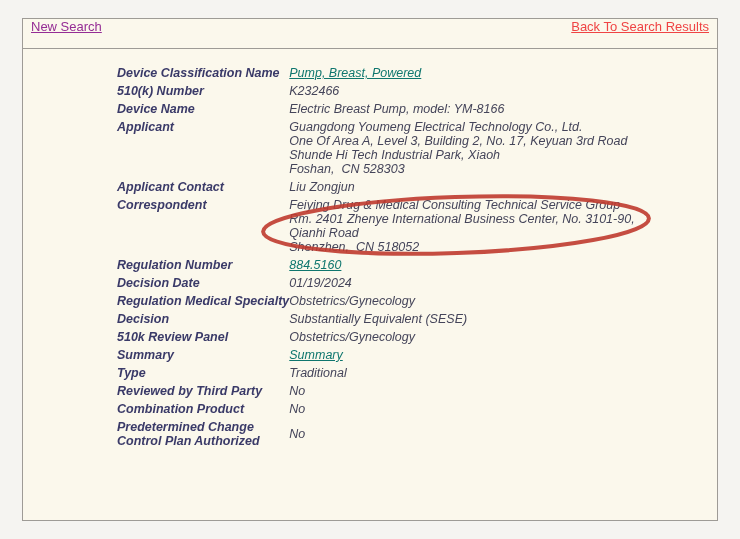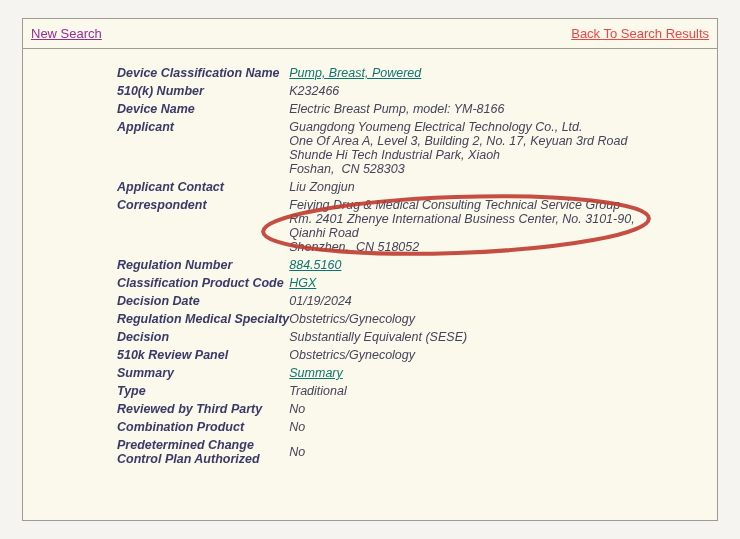--- a/index.html
+++ b/index.html
@@ -17,21 +17,21 @@
     left: 22px;
     top: 18px;
     width: 696px;
     height: 503px;
     background: #fbf8ec;
     border: 1px solid #9e9b96;
   }
   .topbar {
     height: 30px;
     display: flex;
-    align-items: center;
+    align-items: flex-start;
     justify-content: space-between;
     padding: 0 8px;
     border-bottom: 1px solid #9e9b96;
   }
   .topbar a { font-size: 13px; text-decoration: underline; cursor: pointer; }
   .new-search { color: #952d95; }
   .back-link { color: #ef4444; }
   .content { padding: 15px 0 0 94px; }
   table.record { border-collapse: collapse; }
   td { padding: 2px 0; line-height: 14px; font-size: 12.5px; font-style: italic; }
@@ -125,26 +125,20 @@
               </td>
   </tr>
             <tr>
     <td class="label-cell">
                 <div>Regulation Number</div>
               </td>
     <td class="value-cell"><a class="value-link">884.5160</a></td>
   </tr>
             <tr>
     <td class="label-cell">
-                <div>Classification Product Code</div>
-              </td>
-    <td class="value-cell"><a class="value-link">HGX</a></td>
-  </tr>
-            <tr>
-    <td class="label-cell">
                 <div>Decision Date</div>
               </td>
     <td class="value-cell">
                 <div class="value-line">01/19/2024</div>
               </td>
   </tr>
             <tr>
     <td class="label-cell">
                 <div>Regulation Medical Specialty</div>
               </td>

